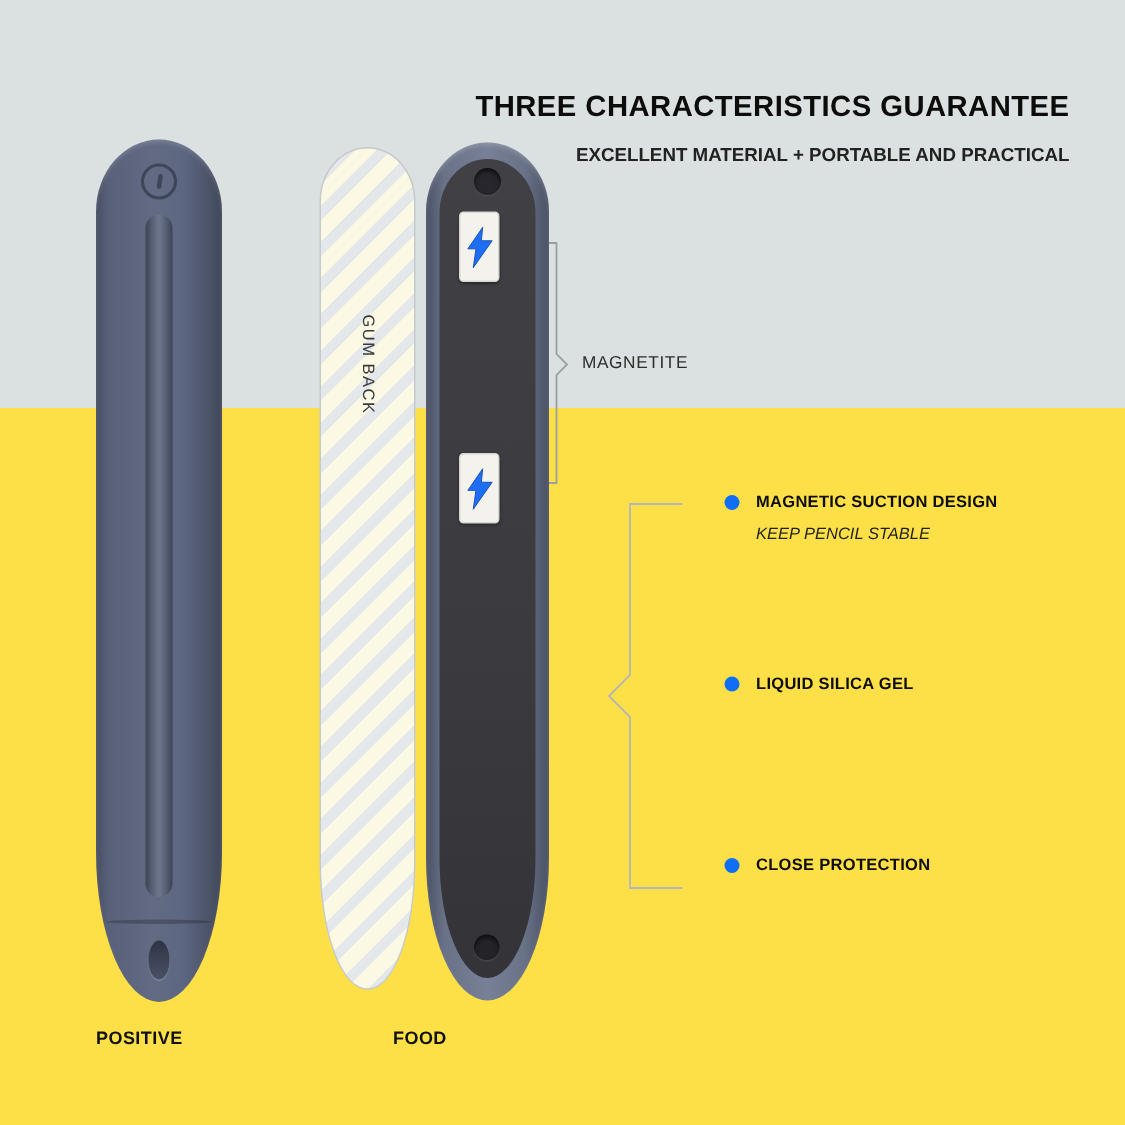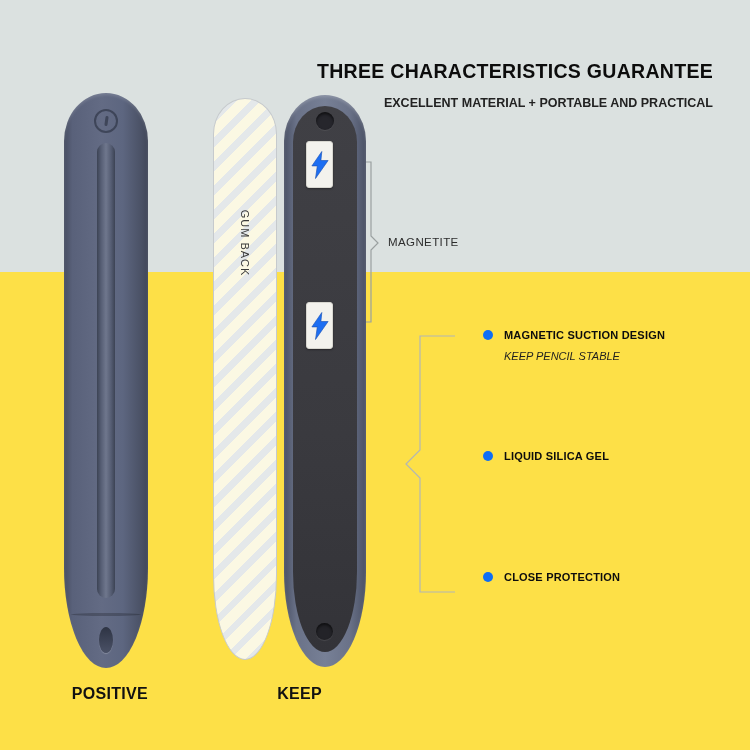--- a/index.html
+++ b/index.html
@@ -46,21 +46,21 @@
   .p3-hole{position:absolute;left:50%;top:6px;width:18px;height:18px;margin-left:-9px;border-radius:50%;
       background:#26262c;box-shadow:inset 0 2px 3px rgba(0,0,0,.6),0 1px 1px rgba(255,255,255,.08);}
   .magnet{position:absolute;left:22px;width:27px;height:47px;background:#f3f2ed;border:1px solid #d8d7d0;
       box-sizing:border-box;border-radius:3px;display:flex;align-items:center;justify-content:center;
       box-shadow:0 1px 2px rgba(0,0,0,.35);}
   .magnet.m1{top:46px;} .magnet.m2{top:207px;}
   .p3-bhole{position:absolute;left:50%;top:528px;width:17px;height:17px;margin-left:-9px;border-radius:50%;
       background:#232328;box-shadow:inset 0 2px 3px rgba(0,0,0,.6),0 1px 1px rgba(255,255,255,.1);}
 
   
-  .caption{position:absolute;top:685px;font-size:16px;font-weight:600;letter-spacing:.3px;color:#111;text-align:right;}
+  .caption{position:absolute;top:685px;font-size:12px;font-weight:600;letter-spacing:.3px;color:#111;text-align:left;}
   .cap-positive{left:64px;width:84px;}
   .cap-back{left:262px;width:60px;}
 
   
   .magnetite{position:absolute;left:388px;top:236px;font-size:11.5px;letter-spacing:.4px;color:#2d2d2d;}
 
   
   .feature{position:absolute;left:483px;}
   .f1{top:329px;} .f2{top:450px;text-align:right;} .f3{top:571px;}
   .feature-head{display:flex;align-items:center;gap:11px;}
@@ -135,14 +135,14 @@
   </div>
 
   <div class="feature f3">
     <div class="feature-head">
       <span class="dot"></span>
       <span class="ftitle">CLOSE PROTECTION</span>
     </div>
   </div>
 
   <div class="caption cap-positive">POSITIVE</div>
-  <div class="caption cap-back">KEEP</div>
+  <div class="caption cap-back">FOOD</div>
 </div>
 
 </body></html>

